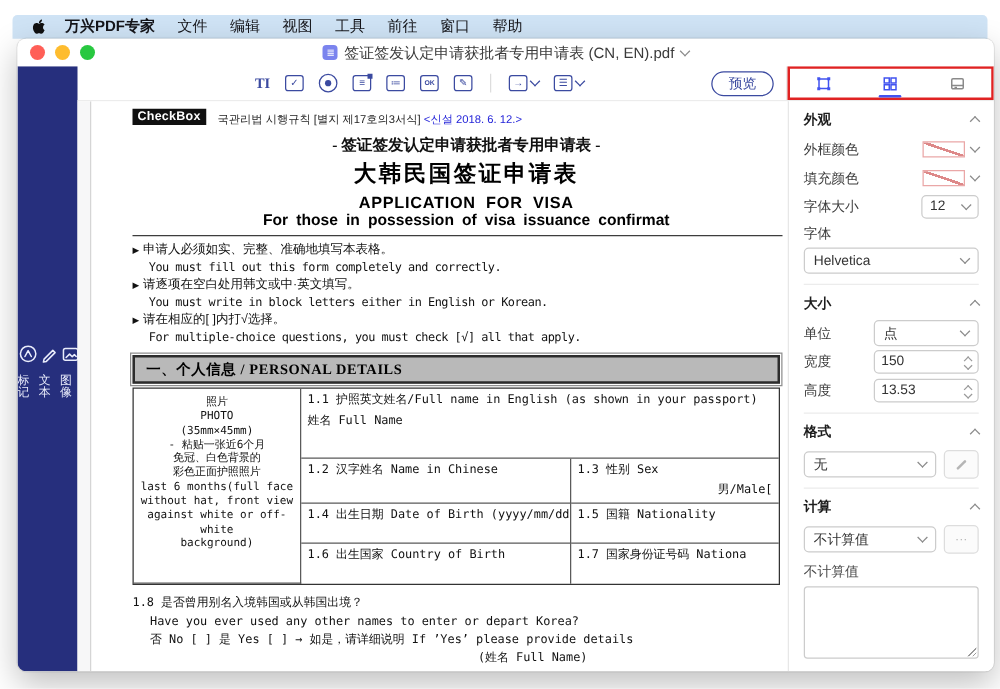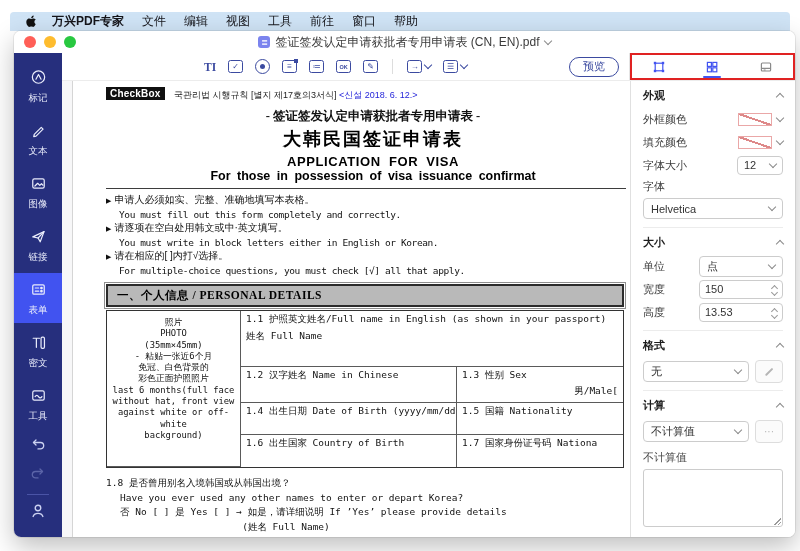--- a/index.html
+++ b/index.html
@@ -26,21 +26,21 @@
   .doc-ic{width:12px;height:12px;border-radius:3px;background:#7b84ee;color:#fff;font-size:8px;
           display:flex;align-items:center;justify-content:center;}
   .chev{width:5px;height:5px;border-right:1.4px solid #8a8a8a;border-bottom:1.4px solid #8a8a8a;display:inline-block;}
   .chev.down{transform:rotate(45deg);margin-top:-3px;}
   .chev.up{transform:rotate(-135deg);margin-top:3px;}
   .chev.blue{border-color:#3b4aa0;}
 
   .body-row{flex:1;display:flex;min-height:0;}
 
   
-  .sidebar{width:48px;flex:0 0 auto;background:#262f7d;display:flex;flex-direction:column;align-items:center;padding-top:8px;}
+  .sidebar{width:48px;flex:0 0 auto;background:#262f7d;display:flex;flex-direction:row;align-items:center;padding-top:8px;}
   .sb-item{width:48px;height:52px;margin-bottom:3px;display:flex;flex-direction:column;align-items:center;
            justify-content:center;gap:3px;cursor:pointer;}
   .sb-item.selected{background:#4153f0;}
   .sb-item svg{stroke:#e9ecfb;fill:none;stroke-width:1.15;stroke-linecap:round;stroke-linejoin:round;}
   .sb-label{font-size:9.5px;color:#e9ecfb;line-height:10px;}
   .sb-spacer{flex:1;}
   .sb-small{height:30px;display:flex;align-items:center;justify-content:center;}
   .sb-small svg{fill:none;stroke-linecap:round;stroke-linejoin:round;stroke-width:1.3;}
   .sb-divider{width:22px;height:1px;background:#4a54a6;margin:4px 0;}
   .sb-bottompad{height:10px;}
@@ -101,21 +101,21 @@
   .photo{grid-row:1 / span 4;text-align:center;white-space:normal;font-size:8.8px;line-height:11.3px;padding-top:6px;}
   .span2{grid-column:2 / span 2;}
   .namerow{display:flex;align-items:center;margin-top:4px;}
   .field-sel{position:relative;width:172px;height:26px;margin-left:16px;border:1.5px dashed #4f7df2;
              background:#e9eefc;display:flex;align-items:center;justify-content:center;box-sizing:border-box;}
   .hdl{position:absolute;width:5px;height:5px;background:#4f7df2;}
   .hl-val{background:#7b93f2;color:#fff;padding:0 3px;font-size:10px;font-family:"Liberation Sans",sans-serif;}
   .opt{display:block;text-align:right;margin-top:3px;}
   .q18{margin:8px 0 0 33px;font-family:"DejaVu Sans Mono",monospace;font-size:9.5px;line-height:14.5px;color:#111;}
   .q18 .ind{margin-left:14px;}
-  .q18-name{display:flex;width:348px;justify-content:center;margin-left:6px;}
+  .q18-name{display:flex;width:348px;justify-content:flex-end;margin-left:16px;}
 
   
   .panel{width:165px;flex:0 0 auto;border-left:1px solid #e0e0e0;background:#fff;box-sizing:border-box;
          padding:0 12px;font-size:11px;color:#333;display:flex;flex-direction:column;overflow:hidden;}
   .psec{padding:7px 0 4px;border-bottom:1px solid #ececec;}
   .psec.last{border-bottom:none;flex:1;display:flex;flex-direction:column;min-height:0;padding-bottom:10px;}
   .phead{display:flex;justify-content:space-between;align-items:center;font-size:11px;font-weight:bold;
          color:#1d1d1d;margin-bottom:7px;}
   .prow{display:flex;justify-content:space-between;align-items:center;height:18px;margin-bottom:5px;}
   .plabel{color:#3c3c3c;}

